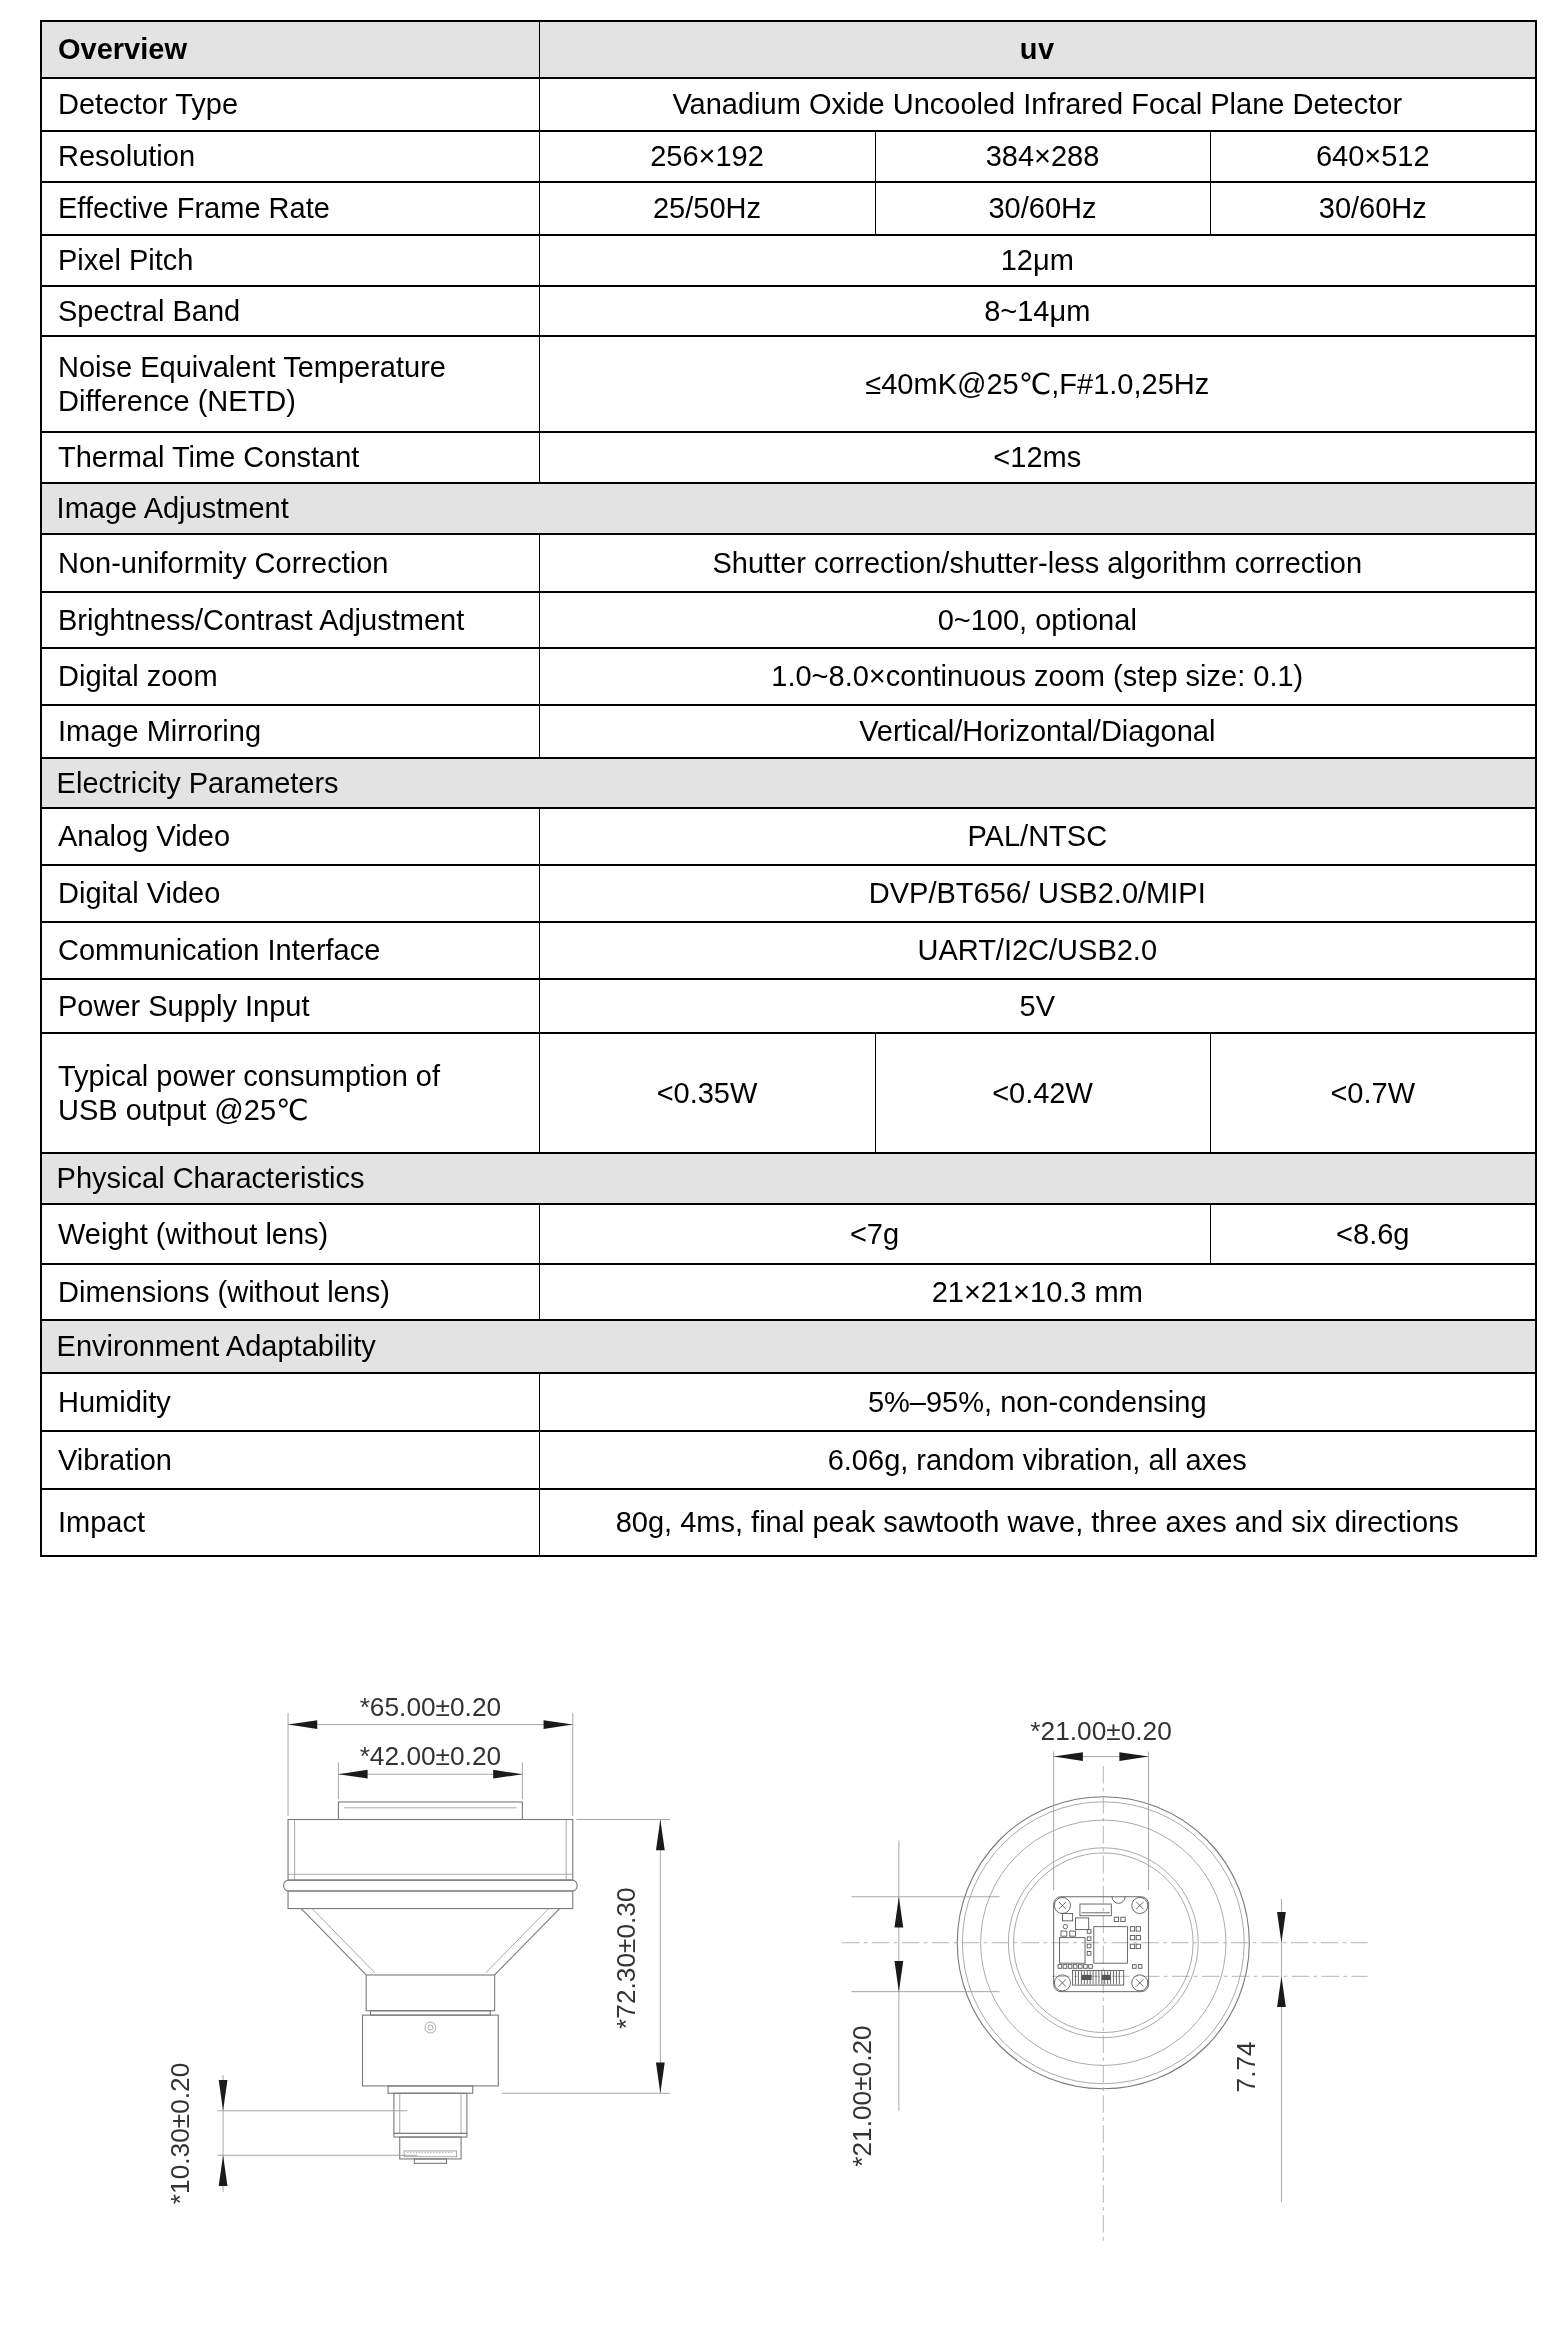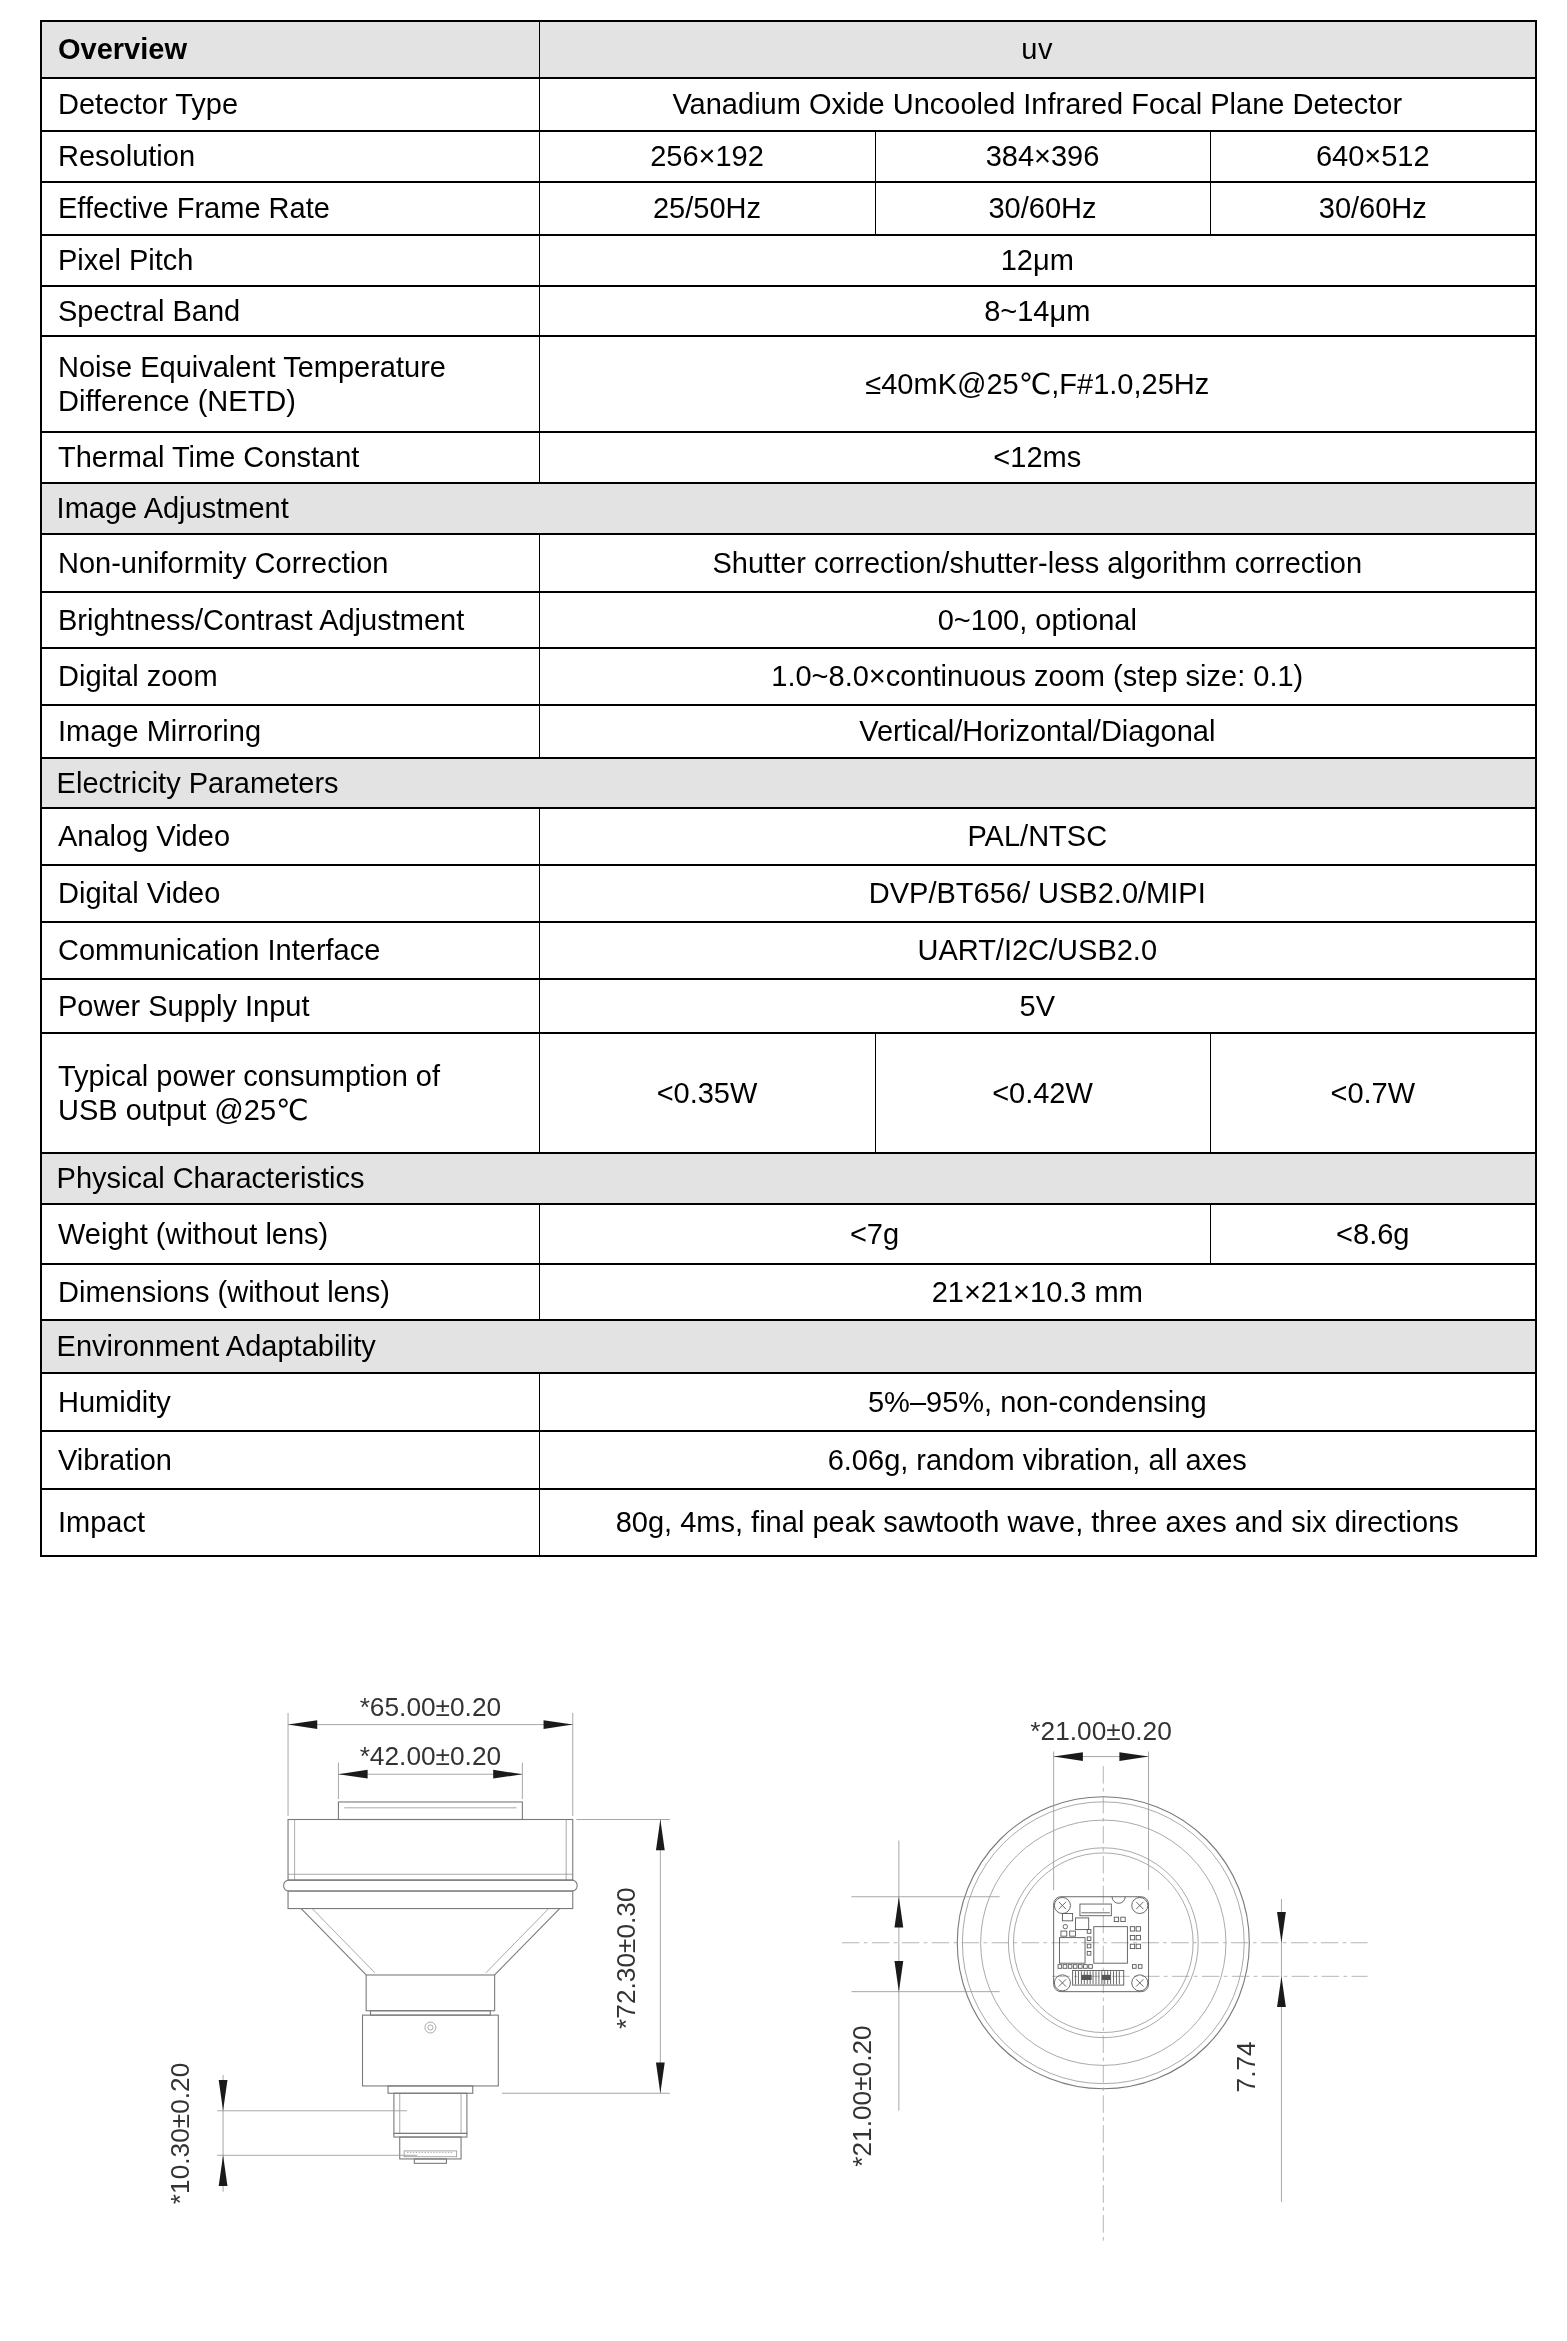--- a/index.html
+++ b/index.html
@@ -7,21 +7,21 @@
         font-family:"Liberation Sans","DejaVu Sans",sans-serif;color:#000;overflow:hidden;}
   table.spec{position:absolute;left:40px;top:20px;width:1495px;
              border-collapse:collapse;table-layout:fixed;border:2.9px solid #000;}
   table.spec td{border:1.5px solid #000;border-top-width:2.2px;border-bottom-width:2.2px;
                 font-size:29px;line-height:1.18;vertical-align:middle;}
   td.lab{text-align:left;padding:4.4px 32px 4.4px 16px;}
   td.val{text-align:center;padding:4.4px 8.8px;}
   td.sec{background:#e3e3e3;font-weight:400;font-size:32px;text-align:left;padding:4.4px 14.6px;}
   tr.hdr td{background:#e3e3e3;}
   td.ovw{font-weight:700;font-size:32px;}
-  td.uv{font-size:42px;font-weight:400;text-transform:lowercase;letter-spacing:0.7px;text-align:center;}
+  td.uv{font-size:42px;font-weight:700;text-transform:lowercase;letter-spacing:0.7px;text-align:center;}
   .drw{position:absolute;}
   .drw text{font-family:"Liberation Sans","DejaVu Sans",sans-serif;font-size:36px;fill:#333;}
   .body-ln{stroke:#7a7a7a;stroke-width:1.5;fill:none;}
   .thin-ln{stroke:#8a8a8a;stroke-width:1;fill:none;}
   .dim-ln{stroke:#9a9a9a;stroke-width:1.2;fill:none;}
   .cl{stroke:#9a9a9a;stroke-width:1;fill:none;stroke-dasharray:24 6 5 6;}
   .arw{fill:#1a1a1a;stroke:none;}
   .pcb{stroke:#555;stroke-width:1.2;fill:none;}
   .pcbf{fill:#555;stroke:none;}
 </style>
@@ -42,21 +42,21 @@
         <td class="lab ovw">Overview</td>
         <td class="val uv" colspan="3">UV</td>
       </tr>
       <tr style="height:53px">
         <td class="lab">Detector Type</td>
         <td class="val" colspan="3">Vanadium Oxide Uncooled Infrared Focal Plane Detector</td>
       </tr>
       <tr style="height:51px">
         <td class="lab">Resolution</td>
         <td class="val">256×192</td>
-        <td class="val">384×396</td>
+        <td class="val">384×288</td>
         <td class="val">640×512</td>
       </tr>
       <tr style="height:53px">
         <td class="lab">Effective Frame Rate</td>
         <td class="val">25/50Hz</td>
         <td class="val">30/60Hz</td>
         <td class="val">30/60Hz</td>
       </tr>
       <tr style="height:51px">
         <td class="lab">Pixel Pitch</td>

